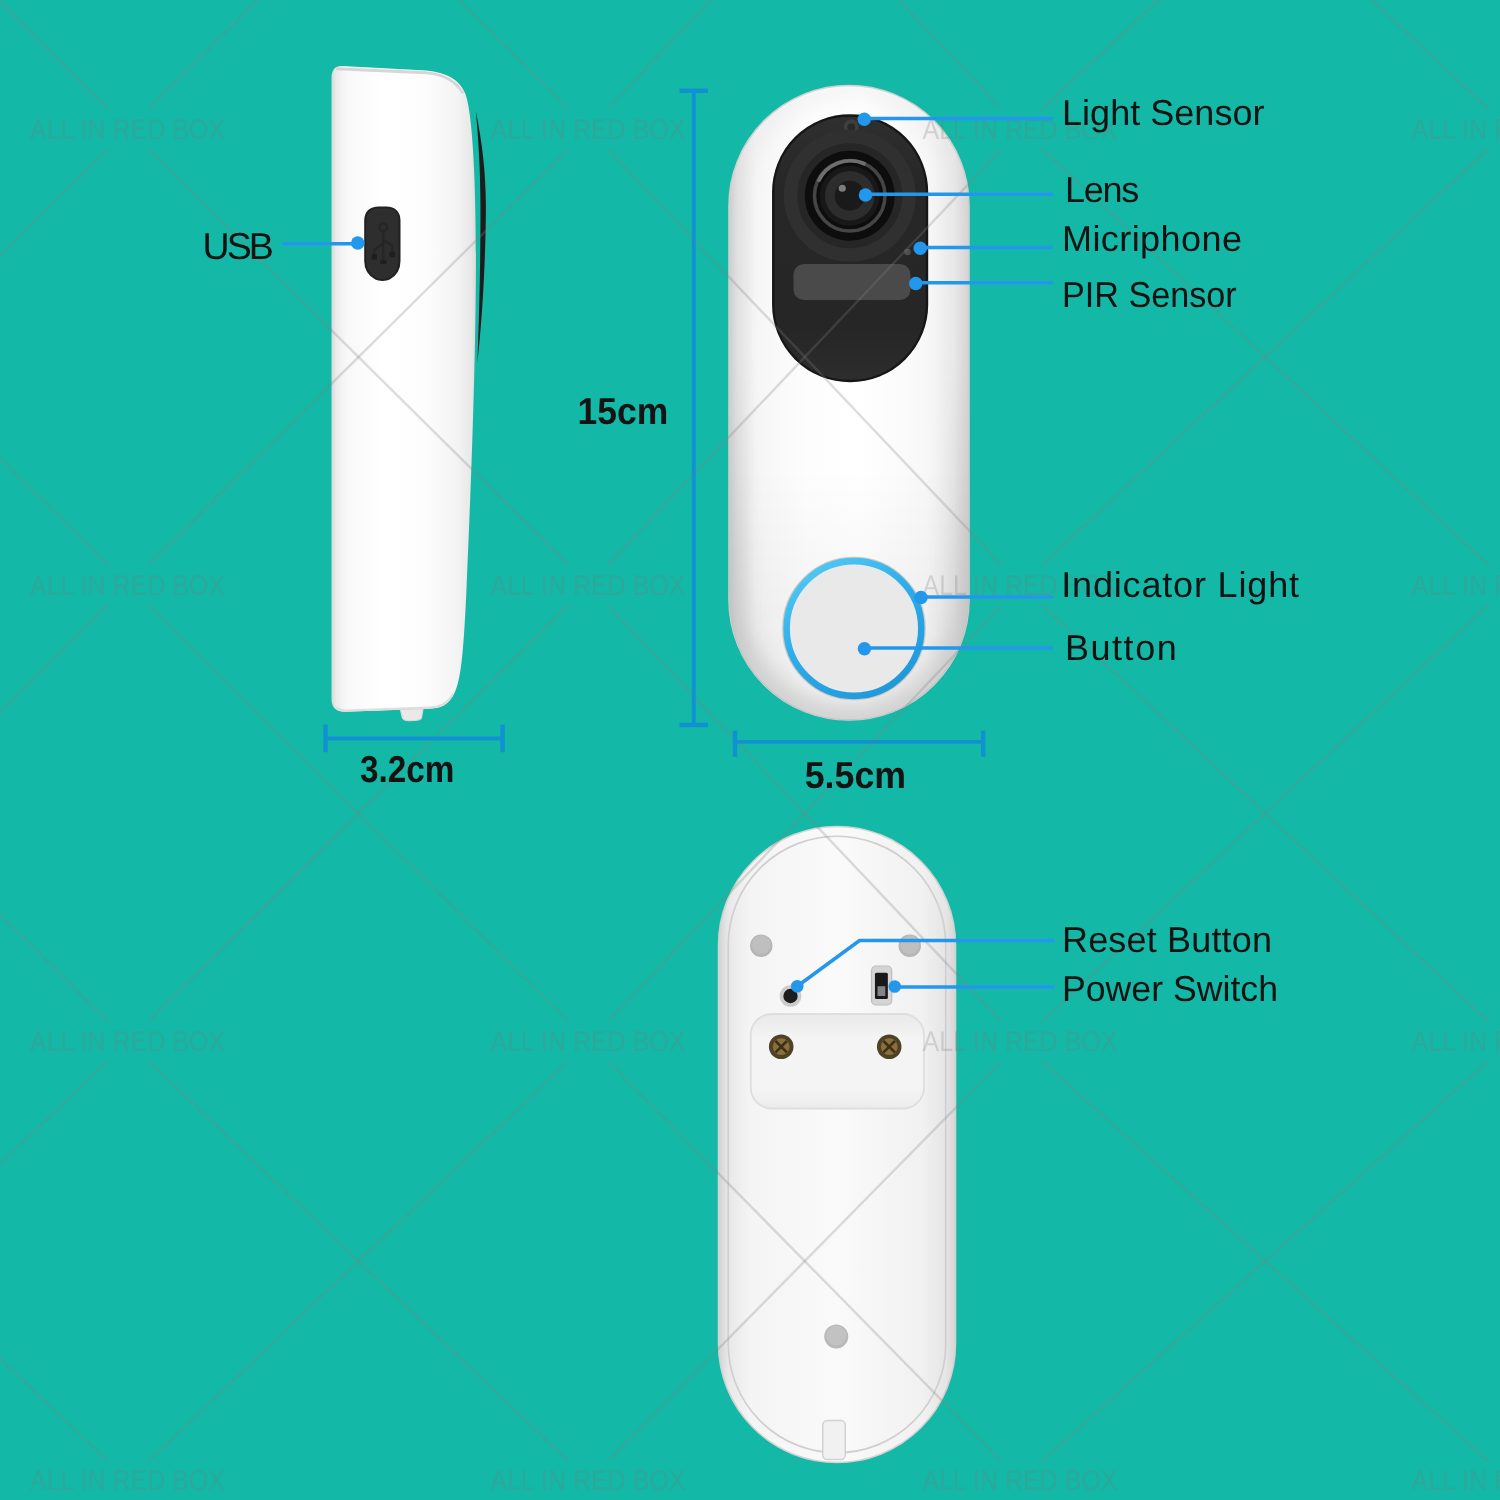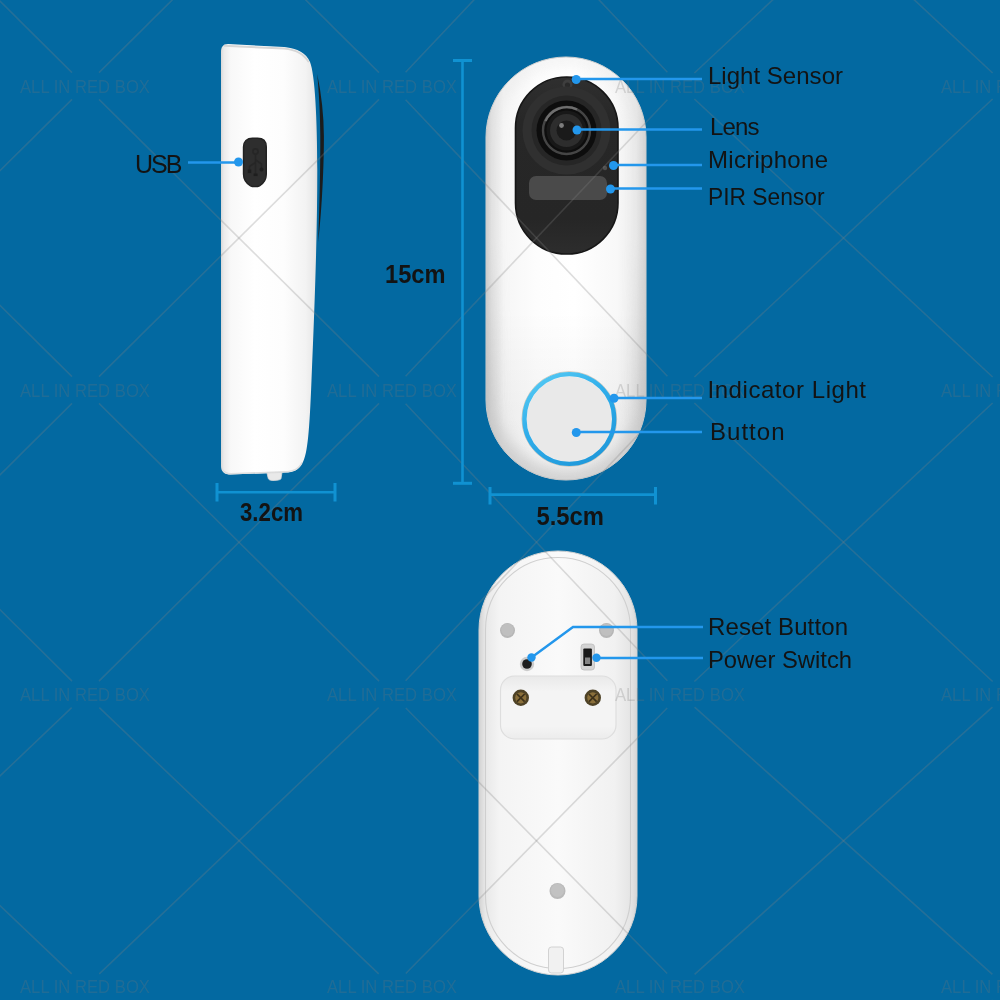--- a/index.html
+++ b/index.html
@@ -1,16 +1,16 @@
 <!DOCTYPE html>
 <html><head>
 <meta charset="utf-8">
 <style>
   html,body{margin:0;padding:0;background:#ffffff;}
-  #stage{position:relative;width:1000px;height:1000px;overflow:hidden;background:#0369a1;
+  #stage{position:relative;width:1000px;height:1000px;overflow:hidden;background:#14b8a6;
          font-family:"Liberation Sans", sans-serif;}
   svg{position:absolute;left:0;top:0;}
 </style>
 </head>
 <body>
 <div id="stage">
 <svg width="1000" height="1000" viewBox="0 0 1000 1000">
   <defs>
     <linearGradient id="gS" x1="0" y1="0" x2="1" y2="0">
       <stop offset="0" stop-color="#d8d8d8"></stop>

